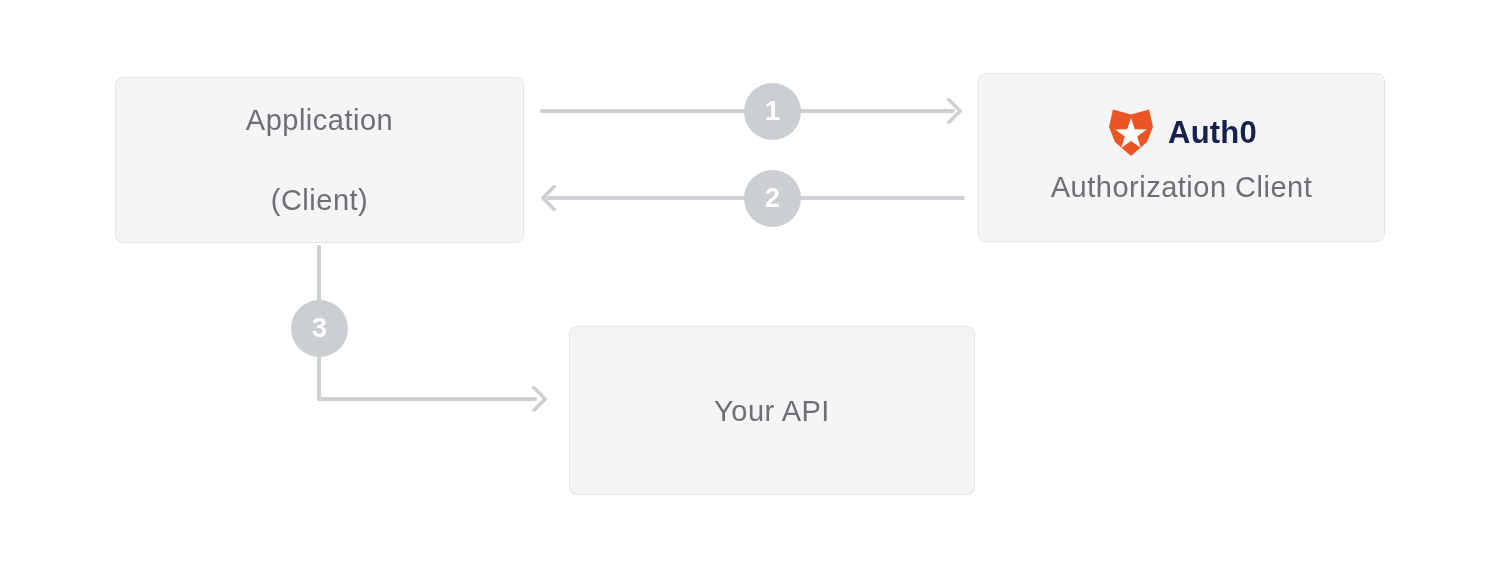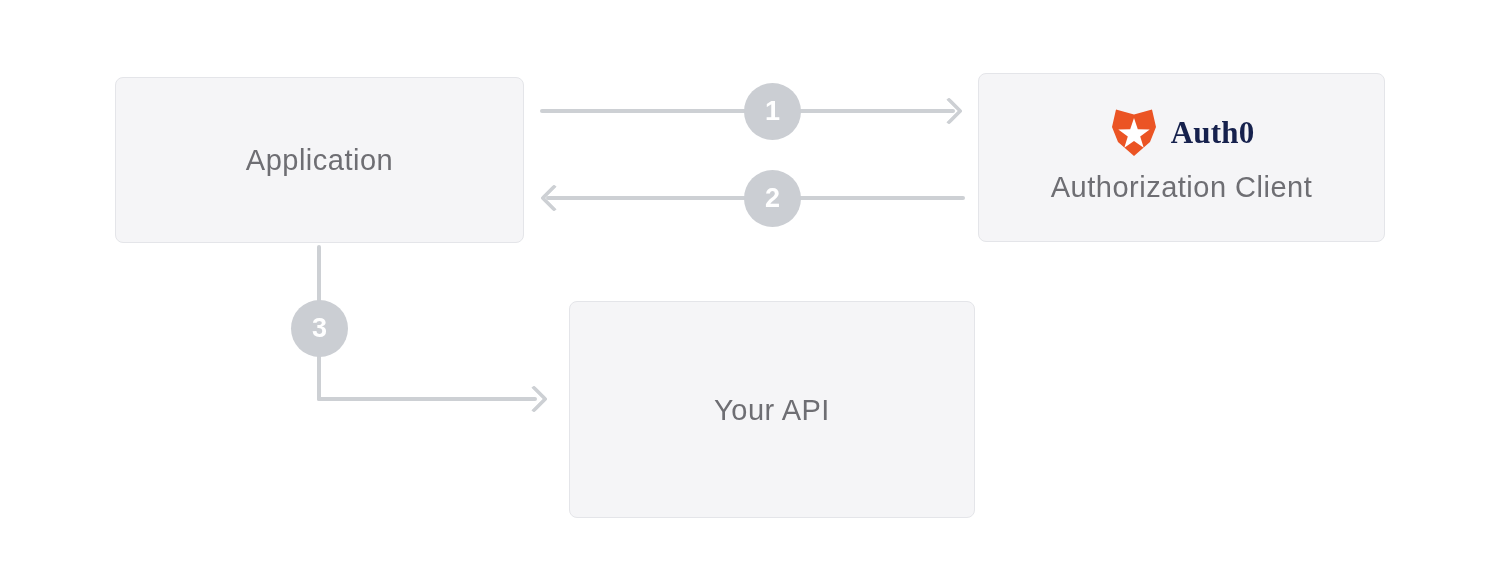--- a/index.html
+++ b/index.html
@@ -28,28 +28,27 @@
   }
   .node-label {
     color: #6e6e73;
     font-size: 29px;
     line-height: 44px;
     font-weight: 400;
     letter-spacing: 0.5px;
   }
   #app-box  { left: 115px; top: 77px;  width: 409px; height: 166px; gap: 36px; }
   #auth-box { left: 978px; top: 73px;  width: 407px; height: 169px; }
-  #api-box  { left: 569px; top: 301px; width: 406px; height: 217px; }
+  #api-box  { left: 569px; top: 326px; width: 406px; height: 169px; }
 
   .brand-row {
     display: flex;
     align-items: center;
     gap: 12px;
     margin-bottom: 6px;
-    font-family: Liberation Serif, serif;
   }
   .brand-badge { width: 50px; height: 52px; display: block; }
   .brand-text {
     color: #16214d;
     font-size: 31px;
     font-weight: 700;
     letter-spacing: 0.2px;
   }
 
   
@@ -96,20 +95,21 @@
   #step-2 { left: 744px; top: 170px; }
   #step-3 { left: 291px; top: 300px; }
 </style>
 </head>
 <body>
 
 <div class="canvas">
 
   <div class="node-box" id="app-box">
     <div class="node-label">Application</div>
+    <div class="node-label">(Client)</div>
   </div>
 
   <div class="node-box" id="auth-box">
     <div class="brand-row">
       <svg class="brand-badge" viewBox="0 0 100 100" aria-hidden="true">
         <path d="M50 13 L86 3 L94 38 L82 68 L50 96 L18 68 L6 38 L14 3 Z" fill="#EB5424"></path>
         <path d="M50 20 L57.6 42.5 L81.4 42.8 L62.4 57 L69.4 79.7 L50 66 L30.6 79.7 L37.6 57 L18.6 42.8 L42.4 42.5 Z" fill="#ffffff"></path>
       </svg>
       <span class="brand-text">Auth0</span>
     </div>

